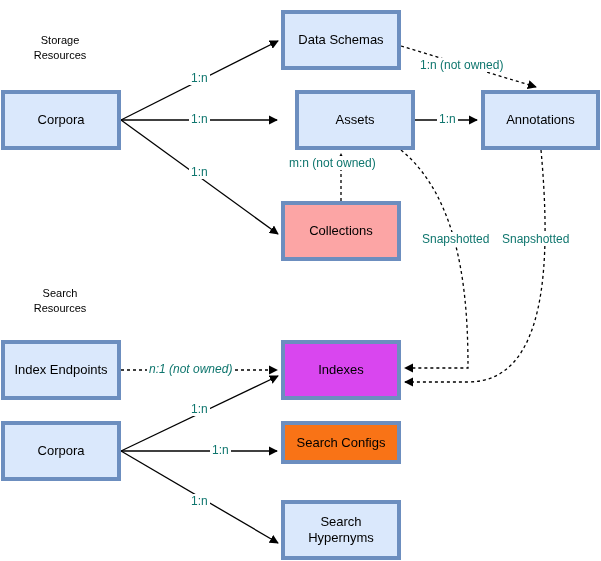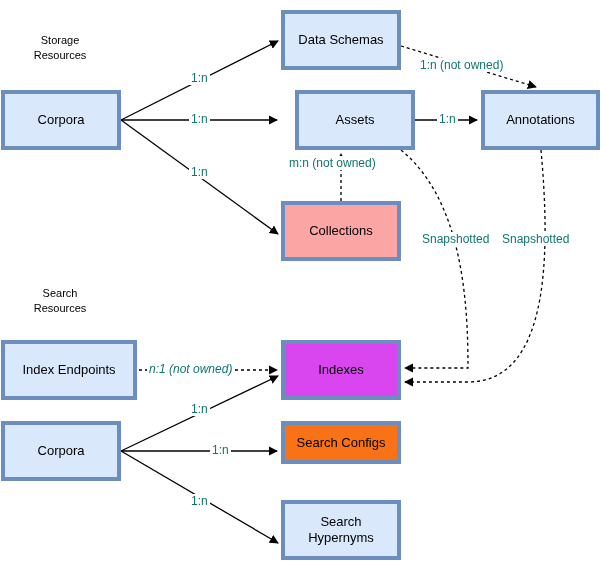--- a/index.html
+++ b/index.html
@@ -86,21 +86,21 @@
         <path d="M 121 451 L 278 543" fill="none" stroke="#000000" stroke-width="1.3" marker-end="url(#arrow-solid)"></path>
       </g>
   </svg>
 
   <div id="nodes-layer">
       <div class="node" style="left: 281px; top: 10px; width: 120px; height: 60px; background: rgb(218, 232, 252); border-color: rgb(108, 142, 191);"><span>Data Schemas</span></div>
       <div class="node" style="left: 1px; top: 90px; width: 120px; height: 60px; background: rgb(218, 232, 252); border-color: rgb(108, 142, 191);"><span>Corpora</span></div>
       <div class="node" style="left: 281px; top: 90px; width: 120px; height: 60px; background: rgb(218, 232, 252); border-color: rgb(108, 142, 191); margin-left: 14px;"><span>Assets</span></div>
       <div class="node" style="left: 481px; top: 90px; width: 119px; height: 60px; background: rgb(218, 232, 252); border-color: rgb(108, 142, 191);"><span>Annotations</span></div>
       <div class="node" style="left: 281px; top: 201px; width: 120px; height: 60px; background: #fca5a5; border-color: rgb(108, 142, 191);"><span>Collections</span></div>
-      <div class="node" style="left: 1px; top: 340px; width: 136px; height: 60px; background: rgb(218, 232, 252); border-color: rgb(108, 142, 191);"><span>Index Endpoints</span></div>
+      <div class="node" style="left: 1px; top: 340px; width: 120px; height: 60px; background: rgb(218, 232, 252); border-color: rgb(108, 142, 191);"><span>Index Endpoints</span></div>
       <div class="node" style="left: 281px; top: 340px; width: 120px; height: 60px; background: #d946ef; border-color: rgb(108, 142, 191);"><span>Indexes</span></div>
       <div class="node" style="left: 1px; top: 421px; width: 120px; height: 60px; background: rgb(218, 232, 252); border-color: rgb(108, 142, 191);"><span>Corpora</span></div>
       <div class="node" style="left: 281px; top: 421px; width: 120px; height: 43px; background: #f97316; border-color: rgb(108, 142, 191);"><span>Search Configs</span></div>
       <div class="node" style="left: 281px; top: 500px; width: 120px; height: 60px; background: rgb(218, 232, 252); border-color: rgb(108, 142, 191);"><span>Search
 Hypernyms</span></div>
     </div>
   <div id="labels-layer">
       <div class="edge-label" style="left: 189px; top: 71px;">1:n</div>
       <div class="edge-label" style="left: 189px; top: 112px;">1:n</div>
       <div class="edge-label" style="left: 189px; top: 165px;">1:n</div>

